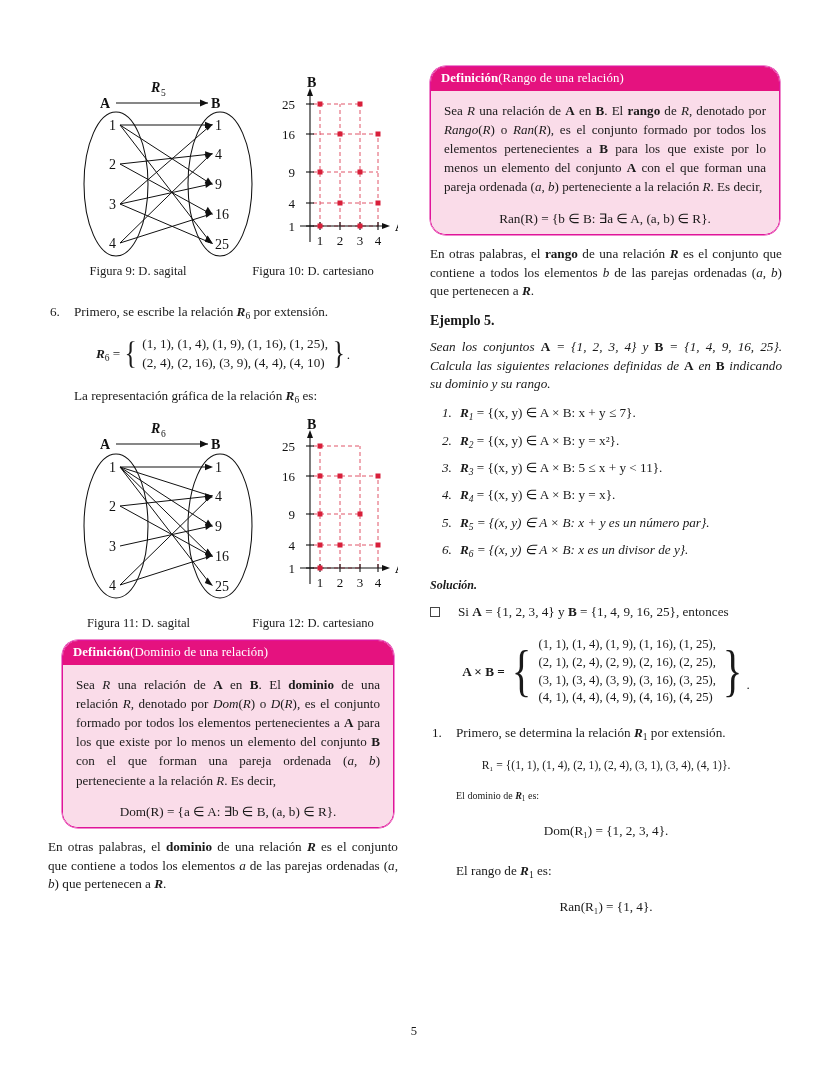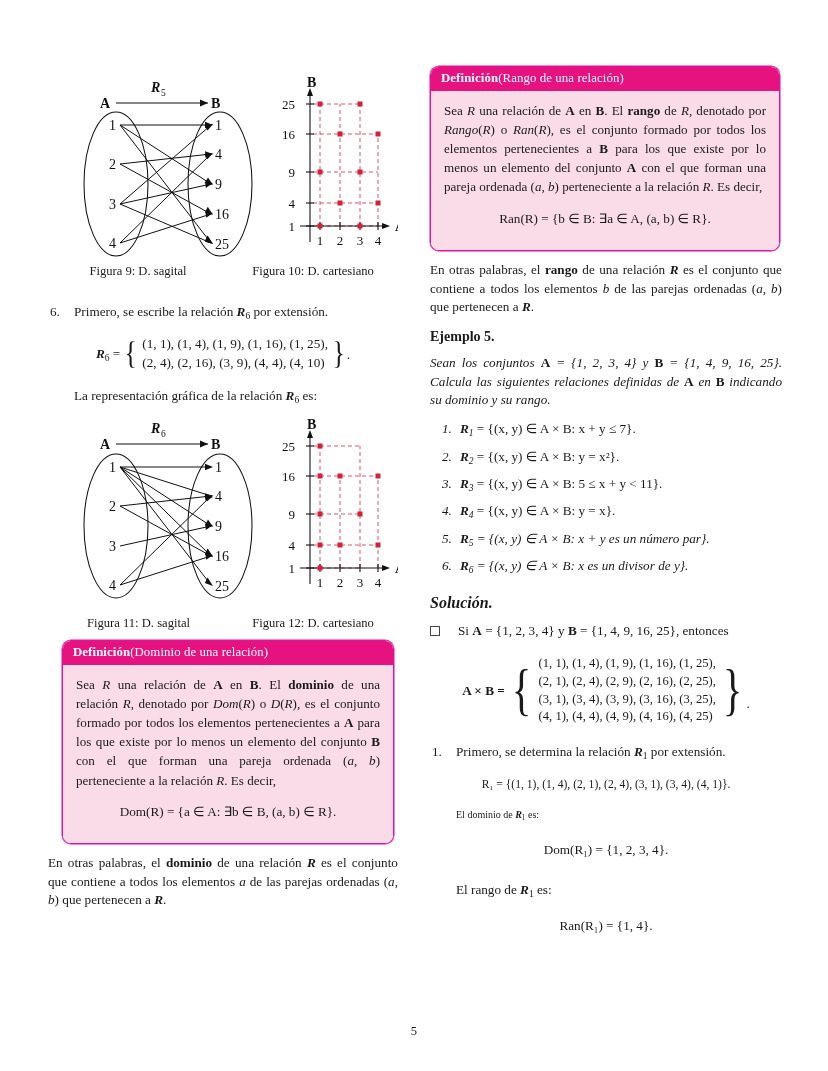--- a/index.html
+++ b/index.html
@@ -47,37 +47,37 @@
   .sub { font-size: 0.72em; vertical-align: -0.28em; }
   .displaymath {
     text-align: center;
     font-size: 13.2px;
     margin: 11px 0 11px 0;
     font-family: "Liberation Serif", serif;
   }
 
   
   .defbox {
-    border-radius: 9px;
+    border-radius: 16px;
     overflow: hidden;
     border: 1px solid #e0149a;
     margin: 4px 0 10px 0;
     box-shadow: 0 0 0 0.5px #e0149a;
   }
   .defbox-header {
     background: #e5127f;
     color: #ffffff;
     padding: 4px 10px 5px 10px;
     font-size: 12.8px;
     letter-spacing: 0.1px;
   }
   .defbox-header .dtitle { font-weight: bold; }
   .defbox-body {
     background: #fadce9;
-    padding: 10px 13px 20px 13px;
+    padding: 10px 13px 4px 13px;
     font-size: 13.1px;
     line-height: 1.46;
     text-align: justify;
   }
   .defbox-body .displaymath { margin: 12px 0 2px 0; }
 
   
   .figrow {
     position: relative;
     width: 350px;
@@ -474,21 +474,21 @@
         <i class="cal up">R</i><span class="sub">5</span>
         <span>= {(x, y) ∈ A × B: x + y es un número par}.</span>
       </div>
       <div class="numitem" style="padding-left:30px;font-style:italic;">
         <span class="marker" style="left:12px;">6.</span>
         <i class="cal up">R</i><span class="sub">6</span>
         <span>= {(x, y) ∈ A × B:  x es un divisor de y}.</span>
       </div>
     </div>
 
-    <div style="font-size:16px;font-weight:bold;font-style:italic;margin:16px 0 11px 0;">Solución.</div>
+    <div style="font-size:12px;font-weight:bold;font-style:italic;margin:16px 0 11px 0;">Solución.</div>
 
     <div class="sq-item">
       <span class="sq"></span>
       <span>Si <b>A</b> = {1, 2, 3, 4} y <b>B</b> = {1, 4, 9, 16, 25}, entonces</span>
     </div>
 
     <div class="displaymath" style="margin:16px 0 16px 0;">
       <span class="eqrow" style="font-weight:bold;">A × B =</span>
       <span class="brace-tall">{</span>
       <span class="setrows" style="font-size:12.6px;">

